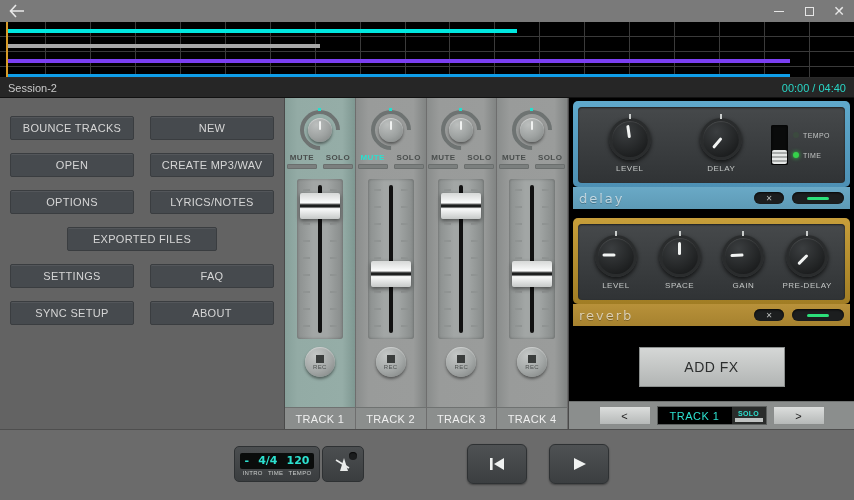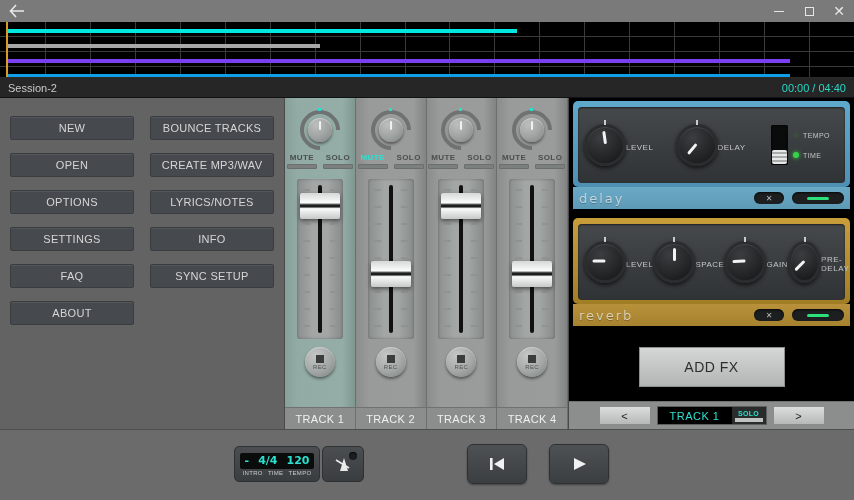--- a/index.html
+++ b/index.html
@@ -190,21 +190,21 @@
   .fx-body.delay { background: linear-gradient(to bottom,#5fa9cc,#4d90b4); }
   .fx-body.reverb { background: linear-gradient(to bottom,#c79e3a,#a17d24); }
   .fx-inner {
     background: linear-gradient(to bottom,#46494b,#303335);
     border-radius:4px;
     height: 76px;
     display:flex; align-items:center;
     padding: 0 6px;
     box-shadow: inset 0 1px 2px rgba(0,0,0,.6);
   }
-  .fx-knob-cell { flex:1; display:flex; align-items:center; }
+  .fx-knob-cell { flex:1; display:flex; flex-direction:column; align-items:center; }
   .fxknob {
     width:42px; height:42px; border-radius:50%; position:relative;
     background: radial-gradient(circle at 38% 30%, #3b3e40 0%, #232526 60%, #121314 100%);
     box-shadow: 0 2px 4px rgba(0,0,0,.7), inset 0 1px 1px rgba(255,255,255,.12);
     border: 3px solid #2a2c2d;
   }
   .fxknob .pointer {
     position:absolute; width:3px; height:13px; background:#f2f4f3;
     left:50%; top:4px; margin-left:-1.5px; border-radius:2px;
     transform-origin: 50% 13px;
@@ -400,28 +400,30 @@
 
 <div class="sessionbar">
   <div class="session-name">Session-2</div>
   <div class="session-time">00:00 / 04:40</div>
 </div>
 
 <div class="main">
 
   <div class="leftpanel">
     <div class="btn-grid" id="left-grid">
+        <div class="ui-btn">BOUNCE TRACKS</div>
         <div class="ui-btn">NEW</div>
-        <div class="ui-btn">BOUNCE TRACKS</div>
         <div class="ui-btn">OPEN</div>
         <div class="ui-btn">CREATE MP3/WAV</div>
         <div class="ui-btn">OPTIONS</div>
         <div class="ui-btn">LYRICS/NOTES</div>
+        <div class="btn-wide-wrap">
+          <div class="ui-btn">EXPORTED FILES</div>
+        </div>
         <div class="ui-btn">SETTINGS</div>
-        <div class="ui-btn">INFO</div>
         <div class="ui-btn">FAQ</div>
         <div class="ui-btn">SYNC SETUP</div>
         <div class="ui-btn">ABOUT</div>
       </div>
   </div>
 
   <div class="mixer" id="mixer">
       <div class="strip active">
         <div class="knob-wrap">
           <div class="knob-arc"></div>

